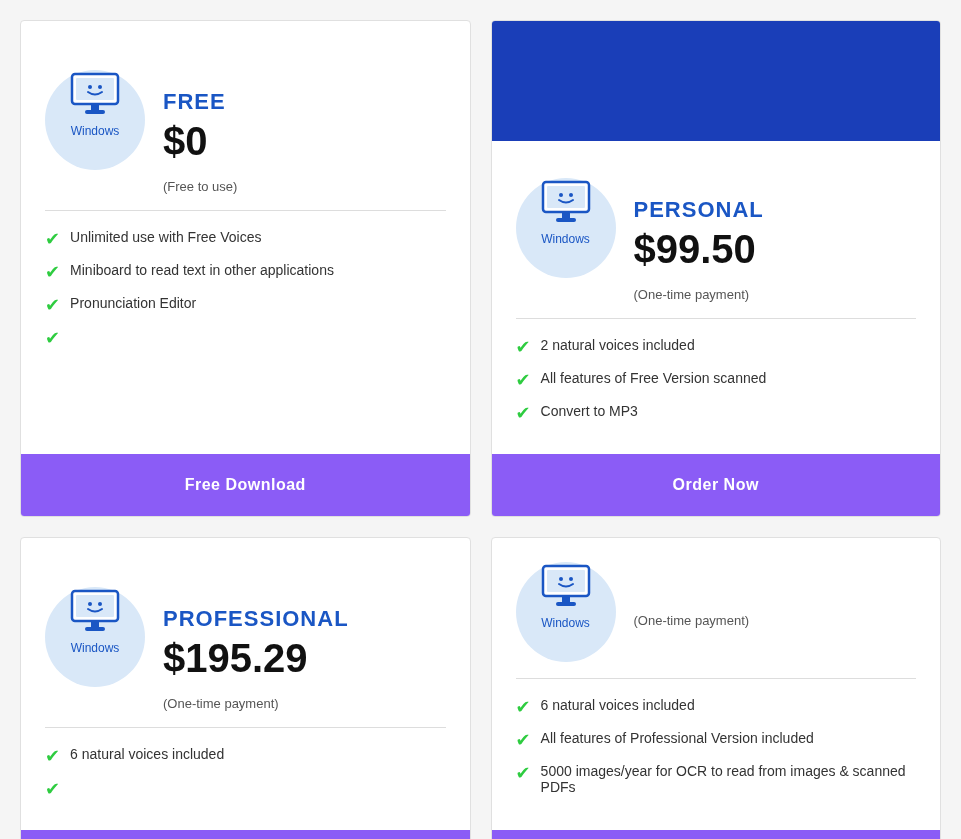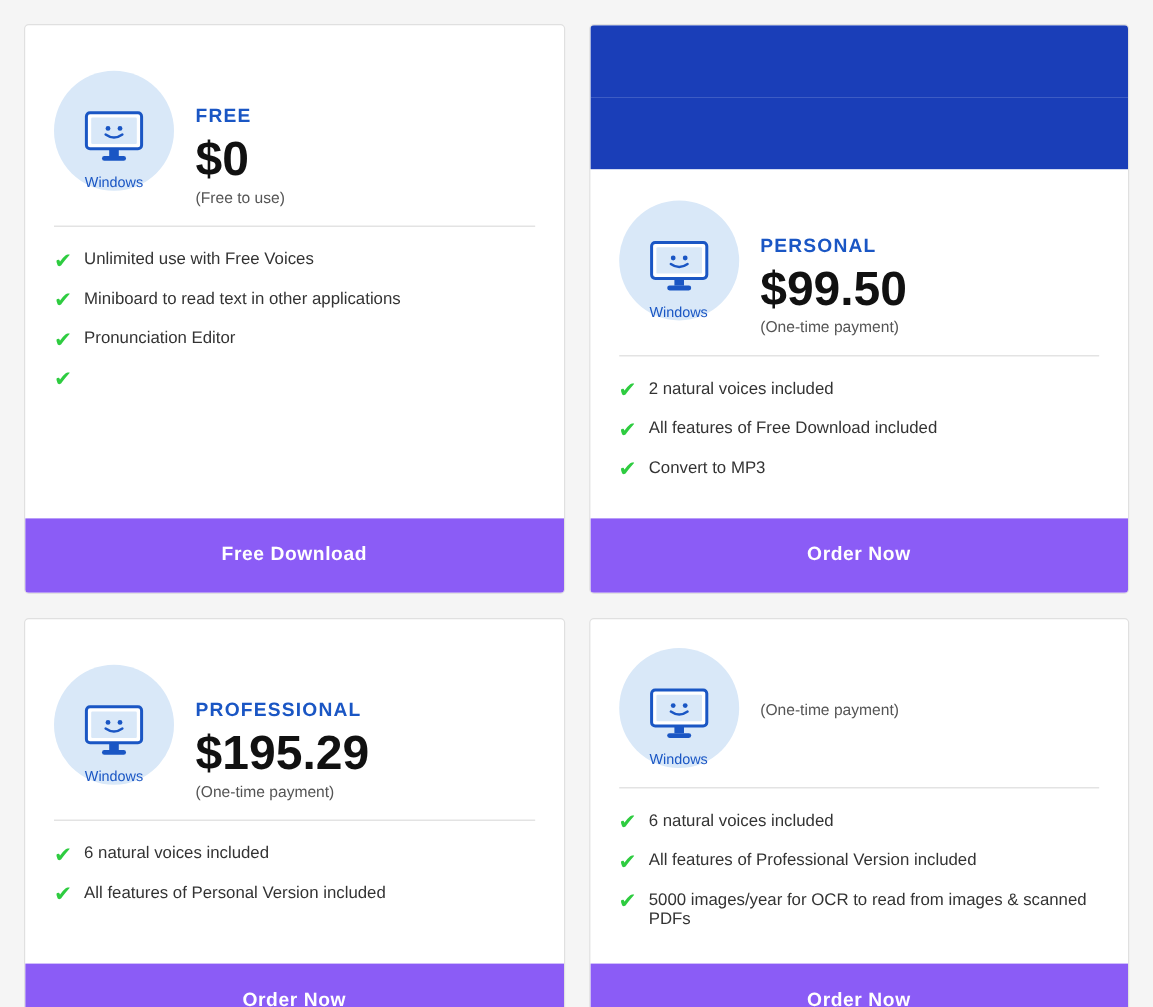--- a/index.html
+++ b/index.html
@@ -30,56 +30,56 @@
       gap: 18px;
     }
     .icon-circle {
       width: 100px;
       height: 100px;
       border-radius: 50%;
       background: #d9e8f8;
       display: flex;
       flex-direction: column;
       align-items: center;
-      justify-content: flex-end;
+      justify-content: flex-start;
       flex-shrink: 0;
     }
     .icon-circle svg {
       width: 54px;
       height: 48px;
     }
     .icon-label {
       font-size: 12px;
       color: #1a56c4;
       margin-top: 2px;
       font-weight: 500;
     }
     .plan-info {
       display: flex;
       flex-direction: column;
     }
     .plan-name {
-      font-size: 16px;
+      font-size: 22px;
       font-weight: bold;
       color: #1a56c4;
       letter-spacing: 1px;
       text-transform: uppercase;
       margin-top: 44px;
     }
     .plan-price {
       font-size: 40px;
       font-weight: bold;
       color: #111;
       line-height: 1.1;
       margin-top: 4px;
     }
     .plan-note {
       font-size: 13px;
       color: #555;
-      margin-top: 2px;
+      margin-top: 16px;
     }
     .card-divider {
       border: none;
       border-top: 1px solid #ddd;
       margin: 0 24px;
     }
     .features-list {
       padding: 18px 24px;
       flex: 1;
       list-style: none;
@@ -210,21 +210,21 @@
     <hr class="card-divider">
     <ul class="features-list">
 
         <li>
           <span class="check-icon">✔</span>
           <span>2 natural voices included</span>
         </li>
 
         <li>
           <span class="check-icon">✔</span>
-          <span>All features of Free Download included</span>
+          <span>All features of Free Version scanned</span>
         </li>
 
         <li>
           <span class="check-icon">✔</span>
           <span>Convert to MP3</span>
         </li>
 
     </ul>
     <button class="card-button">Order Now</button>
   </div>
@@ -257,21 +257,20 @@
     <hr class="card-divider">
     <ul class="features-list">
 
         <li>
           <span class="check-icon">✔</span>
           <span>6 natural voices included</span>
         </li>
 
         <li>
           <span class="check-icon">✔</span>
-          <span>All features of Personal Version included</span>
         </li>
 
     </ul>
     <button class="card-button">Order Now</button>
   </div>
     <div class="pricing-card">
 
     <div class="card-header">
       <div class="icon-circle">
         <span><svg viewBox="0 0 54 48" fill="none" xmlns="http://www.w3.org/2000/svg">

